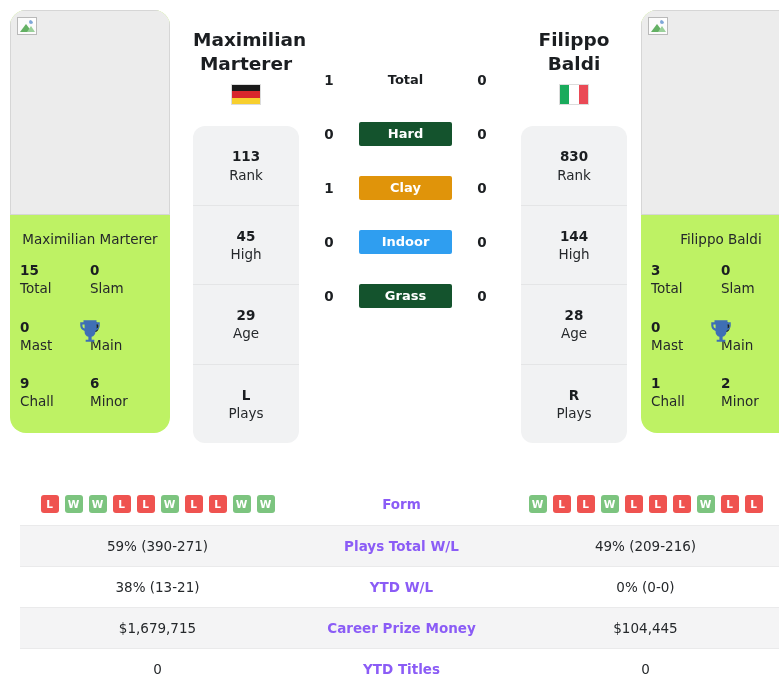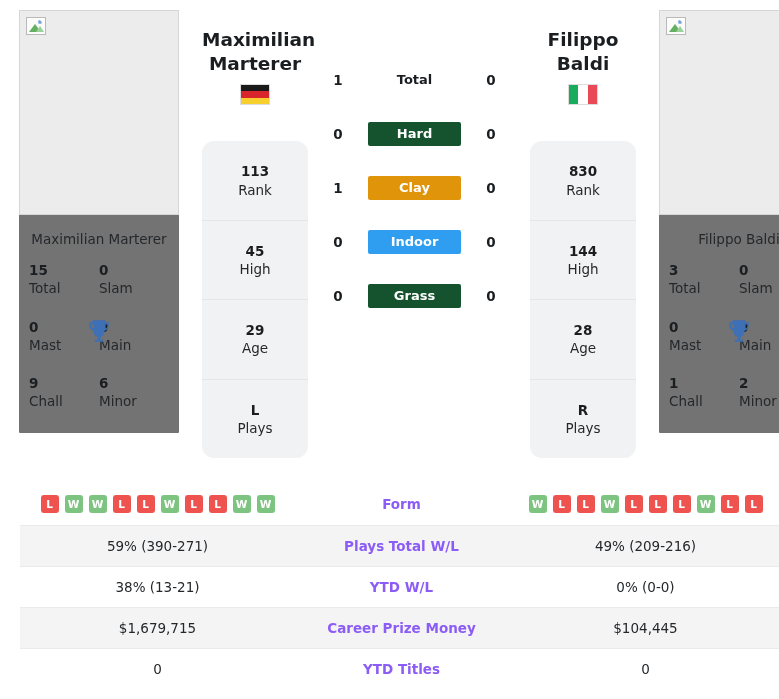--- a/index.html
+++ b/index.html
@@ -29,25 +29,24 @@
     align-items: flex-start;
     padding: 10px 10px 0 10px;
     box-sizing: border-box;
     height: 470px;
   }
 
   
   .player-card {
     width: 160px;
     flex: 0 0 160px;
-    background: #737373;
-    border-radius: 1px;
+    background: #bef264;
+    border-radius: 16px;
     box-sizing: border-box;
     overflow: hidden;
-    margin-left: 9px;
   }
 
   .photo-frame {
     height: 205px;
     background: #ececec;
     border: 1px solid #d6d6d6;
     box-sizing: border-box;
     position: relative;
   }
 
@@ -175,21 +174,21 @@
   .flag-it {
     background: linear-gradient(to right,
       #1aab5c 0%, #1aab5c 33.3%,
       #ffffff 33.3%, #ffffff 66.6%,
       #ea4a56 66.6%, #ea4a56 100%);
   }
 
   .stat-box {
     background: #f1f2f3;
     border-radius: 12px;
-    margin-top: 35px;
+    margin-top: 20px;
     overflow: hidden;
   }
   .stat-item {
     text-align: center;
     padding: 21px 4px 21px 4px;
     border-bottom: 1px solid #e4e5e6;
   }
   .stat-item:last-child { border-bottom: none; }
   .stat-item .v {
     font-size: 13.5px;

